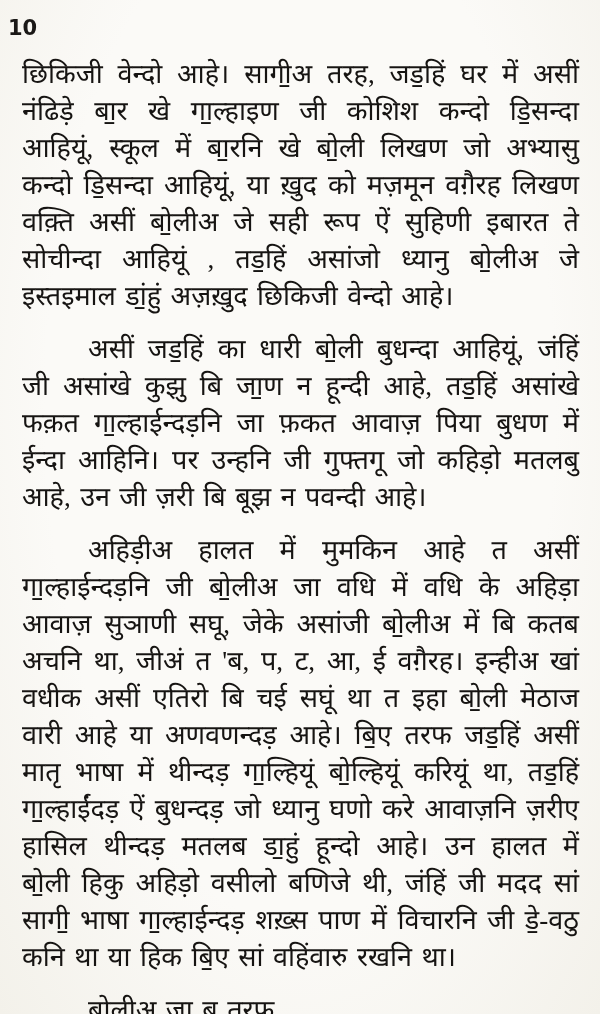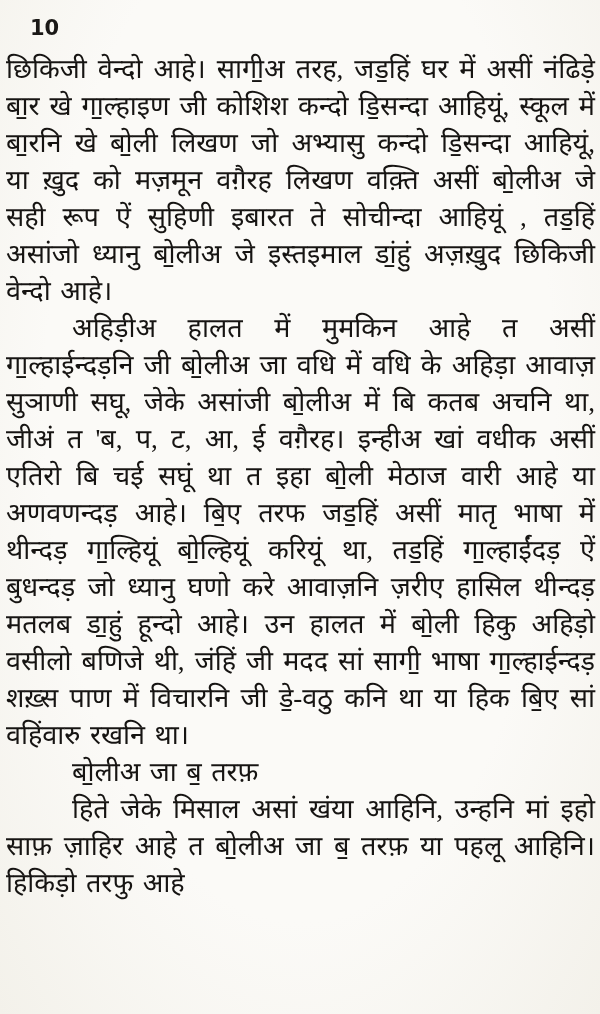--- a/index.html
+++ b/index.html
@@ -12,36 +12,36 @@
     width: 600px;
     height: 1014px;
     margin: 0 auto;
     background: #faf9f5;
     background-image: radial-gradient(ellipse at 50% 40%, #fbfaf7 60%, #f3f1ea 100%);
     overflow: hidden;
     color: #161412;
     font-family: "Liberation Serif", "DejaVu Serif", serif;
   }
   .page-number {
-    margin: 16px 0 0 30px;
+    margin: 16px 0 0 8px;
     font-family: "DejaVu Sans", "Liberation Sans", sans-serif;
     font-weight: 700;
     font-size: 21px;
     line-height: 24px;
     color: #1a1816;
   }
   .text-block {
     margin: 11px 5px 0 6px;
     font-size: 27px;
     line-height: 37px;
     text-align: justify;
     word-spacing: 0.10em;
   }
   .para {
-    margin: 0;
+    margin: 16px;
     padding: 0;
   }
   .para.indent {
     text-indent: 66px;
   }
   .para.heading-para {
     text-indent: 66px;
     font-weight: 700;
     text-align: left;
   }
@@ -49,17 +49,18 @@
     font-weight: 400;
   }
 </style>
 </head>
 <body>
 
 <div class="page">
   <div class="page-number">10</div>
   <div class="text-block">
       <p class="para"><span class="run">छिकिजी वेन्दो आहे। सागी॒अ तरह, जड॒हिं घर में असीं नंढिड़े बा॒र खे गा॒ल्हाइण जी कोशिश कन्दो डि॒सन्दा आहियूं, स्कूल में बा॒रनि खे बो॒ली लिखण जो अभ्यासु कन्दो डि॒सन्दा आहियूं, या ख़ुद को मज़मून वग़ैरह लिखण वक़्ति असीं बो॒लीअ जे सही रूप ऐं सुहिणी इबारत ते सोचीन्दा आहियूं , तड॒हिं असांजो ध्यानु बो॒लीअ जे इस्तइमाल डां॒हुं अज़ख़ुद छिकिजी वेन्दो आहे।</span></p>
+      <p class="para indent"><span class="run">असीं जड॒हिं का धारी बो॒ली बुधन्दा आहियूं, जंहिं जी असांखे कुझु बि जा॒ण न हून्दी आहे, तड॒हिं असांखे फक़त गा॒ल्हाईन्दड़नि जा फ़कत आवाज़ पिया बुधण में ईन्दा आहिनि। पर उन्हनि जी गुफ्तगू जो कहिड़ो मतलबु आहे, उन जी ज़री बि बूझ न पवन्दी आहे।</span></p>
       <p class="para indent"><span class="run">अहिड़ीअ हालत में मुमकिन आहे त असीं गा॒ल्हाईन्दड़नि जी बो॒लीअ जा वधि में वधि के अहिड़ा आवाज़ सुञाणी सघू, जेके असांजी बो॒लीअ में बि कतब अचनि था, जीअं त 'ब, प, ट, आ, ई वग़ैरह। इन्हीअ खां वधीक असीं एतिरो बि चई सघूं था त इहा बो॒ली मेठाज वारी आहे या अणवणन्दड़ आहे। बि॒ए तरफ जड॒हिं असीं मातृ भाषा में थीन्दड़ गा॒ल्हियूं बो॒ल्हियूं करियूं था, तड॒हिं गा॒ल्हाईंदड़ ऐं बुधन्दड़ जो ध्यानु घणो करे आवाज़नि ज़रीए हासिल थीन्दड़ मतलब डा॒हुं हून्दो आहे। उन हालत में बो॒ली हिकु अहिड़ो वसीलो बणिजे थी, जंहिं जी मदद सां सागी॒ भाषा गा॒ल्हाईन्दड़ शख़्स पाण में विचारनि जी डे॒-वठु कनि था या हिक बि॒ए सां वहिंवारु रखनि था।</span></p>
       <p class="para indent heading-para"><span class="run-bold">बो॒लीअ जा ब॒ तरफ़</span></p>
       <p class="para indent"><span class="run">हिते जेके मिसाल असां खंया आहिनि, उन्हनि मां इहो साफ़ ज़ाहिर आहे त बो॒लीअ जा ब॒ तरफ़ या पहलू आहिनि। हिकिड़ो तरफु आहे </span></p>
     </div>
 </div>
 
 </body></html>

